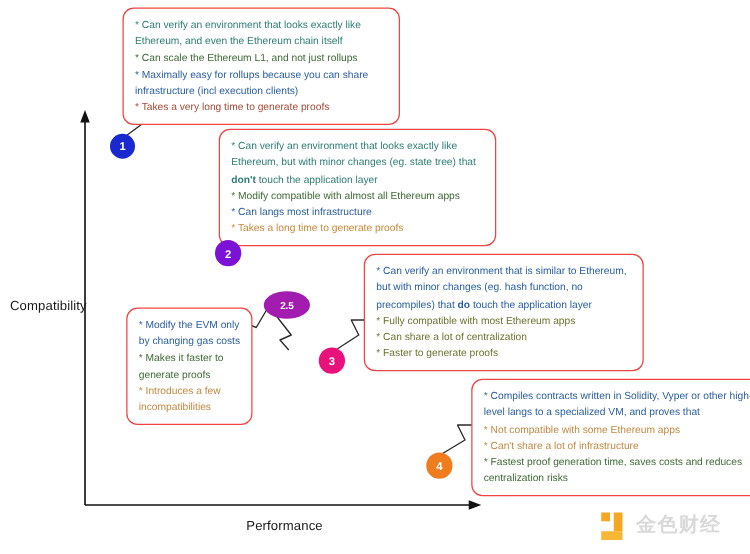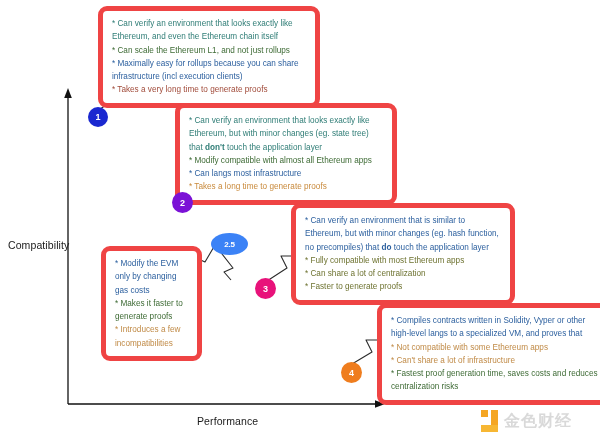--- a/index.html
+++ b/index.html
@@ -30,21 +30,21 @@
     position: absolute;
     font-size: 10.5px;
     color: #1a1a1a;
     letter-spacing: 0.1px;
     white-space: nowrap;
   }
   .callout {
     position: absolute;
     box-sizing: border-box;
     background: #ffffff;
-    border: 5px solid #ef4444;
+    border: 1px solid #ef4444;
     border-radius: 9px;
     padding: 6px 8px 6px 9px;
     font-size: 8.2px;
     line-height: 1.62;
   }
   .callout p {
     margin: 0;
     white-space: normal;
   }
   .c-teal   { color: #2f7d76; }
@@ -65,22 +65,21 @@
     color: #ffffff;
     font-size: 9px;
     font-weight: bold;
     letter-spacing: -0.2px;
   }
   #watermark {
     position: absolute;
     left: 481px;
     top: 410px;
     display: flex;
-    align-items: center;
-    gap: 1px;
+    gap: 6px;
   }
   #wm-logo {
     width: 22px;
     height: 22px;
     position: relative;
   }
   #wm-logo .sq {
     position: absolute;
     background: #f5a623;
   }
@@ -151,21 +150,21 @@
   </div>
 
   <div class="callout" style="left:101px; top:246px; width:101px;">
     <p class="c-blue">* Modify the EVM only by changing gas costs</p>
     <p class="c-green">* Makes it faster to generate proofs</p>
     <p class="c-tan">* Introduces a few incompatibilities</p>
   </div>
 
   <div class="marker" style="left:88px; top:107px; width:20px; height:20px; background:#1a28d0;">1</div>
   <div class="marker" style="left:172px; top:192px; width:21px; height:21px; background:#7b12d6;">2</div>
-  <div class="marker" style="left:211px; top:233px; width:37px; height:22px; background:#3b82f6; font-size:8px;text-align:center;">2.5</div>
+  <div class="marker" style="left:211px; top:233px; width:37px; height:22px; background:#a21caf; font-size:8px;text-align:center;">2.5</div>
   <div class="marker" style="left:255px; top:278px; width:21px; height:21px; background:#e8127a;">3</div>
   <div class="marker" style="left:341px; top:362px; width:21px; height:21px; background:#ef7d1e;">4</div>
 
   <div id="watermark">
     <div id="wm-logo">
       <div class="sq s1"></div>
       <div class="sq s2"></div>
       <div class="sq s3"></div>
     </div>
     <div id="wm-text">金色财经</div>

